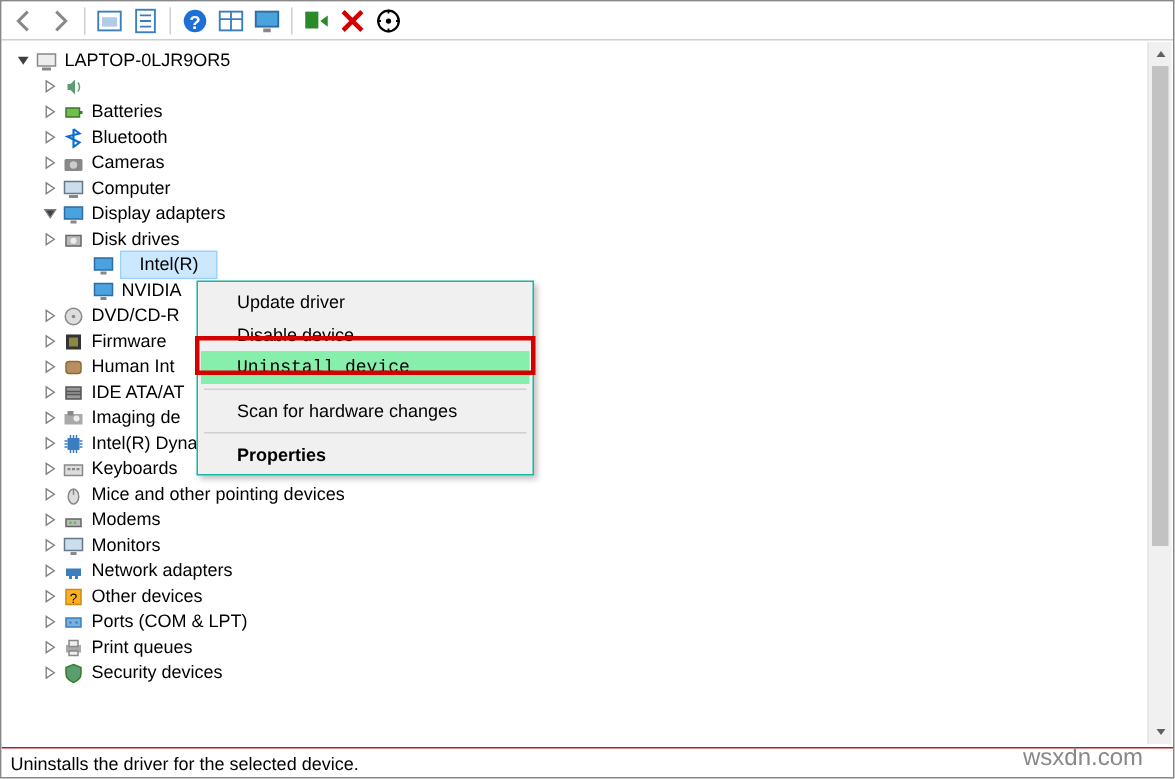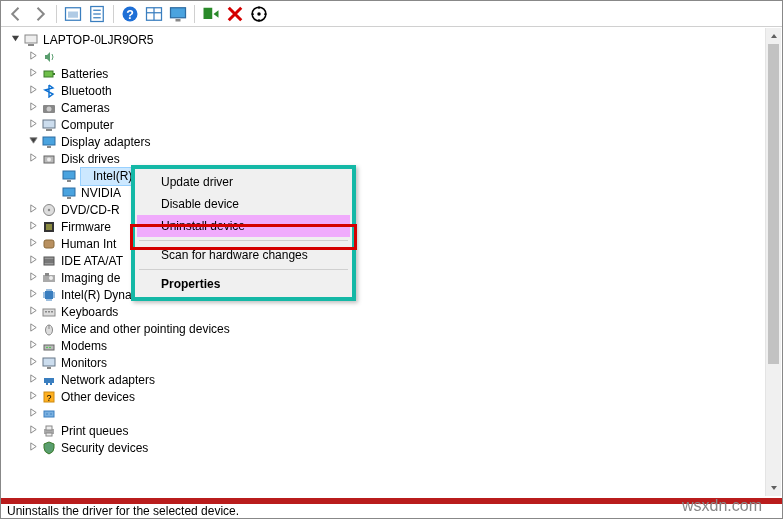--- a/index.html
+++ b/index.html
@@ -43,20 +43,21 @@
     top: 27px;
     bottom: 22px;
     left: 0;
     right: 0;
     overflow: hidden;
     padding: 4px 0 0 4px;
     background:#fff;
   }
   .node {
     display: flex;
+    align-items: center;
     height: 17px;
     line-height: 17px;
     white-space: nowrap;
   }
   .chev {
     width: 12px;
     height: 12px;
     display: flex;
     align-items: center;
     justify-content: center;
@@ -82,37 +83,38 @@
     background: #cce8ff;
     outline: 1px solid #99d1ff;
     padding: 0 12px;
   }
   .indent0 { padding-left: 4px; }
   .indent1 { padding-left: 22px; }
   .indent2 { padding-left: 42px; }
   .context-menu {
     position: absolute;
     left: 130px;
-    top: 164px;
+    top: 186px;
     width: 225px;
     background: #f0f0f0;
-    border: 4px solid #14b8a6;
+    border: 1px solid #14b8a6;
     box-shadow: 2px 2px 4px rgba(0,0,0,0.25);
     padding: 2px;
     font-size: 12px;
   }
   .menu-row {
     height: 22px;
     display: flex;
     align-items: center;
     padding: 0 24px;
     cursor: default;
   }
   .menu-row.hover {
-    background: #f0abfc;
+    background: #86efac;
+    font-family: Liberation Mono, monospace;
   }
   .menu-sep {
     height: 1px;
     background: #d0d0d0;
     margin: 3px 2px;
   }
   .highlight-box {
     position: absolute;
     left: 129px;
     top: 223px;
@@ -121,21 +123,21 @@
     border: 3px solid #d40000;
     pointer-events: none;
   }
   .bold { font-weight: 600; }
   .statusbar {
     position: absolute;
     bottom: 0;
     left: 0;
     right: 0;
     height: 20px;
-    border-top: 6px solid #b91c1c;
+    border-top: 1px solid #b91c1c;
     display: flex;
     align-items: center;
     padding: 0 6px;
     font-size: 12px;
     background:#fff;
   }
   .scrollbar {
     position: absolute;
     right: 1px;
     top: 27px;
@@ -549,20 +551,21 @@
             <path d="M2 1 L8 5 L2 9 Z" fill="none" stroke="#808080"></path>
           </svg>
         </span>
         <span class="ico">
           <svg width="14" height="14" viewBox="0 0 14 14">
             <rect x="2" y="4" width="10" height="6" fill="#7ab0e0" stroke="#3a7ebf"></rect>
             <circle cx="5" cy="7" r="0.8" fill="#3a7ebf"></circle>
             <circle cx="9" cy="7" r="0.8" fill="#3a7ebf"></circle>
           </svg>
         </span>
+        <span class="label">Ports (COM &amp; LPT)</span>
       </div>
       <div class="node indent1">
         <span class="chev">
           <svg viewBox="0 0 10 10">
             <path d="M2 1 L8 5 L2 9 Z" fill="none" stroke="#808080"></path>
           </svg>
         </span>
         <span class="ico">
           <svg width="14" height="14" viewBox="0 0 14 14">
             <rect x="2" y="5" width="10" height="5" fill="#aaa"></rect>

